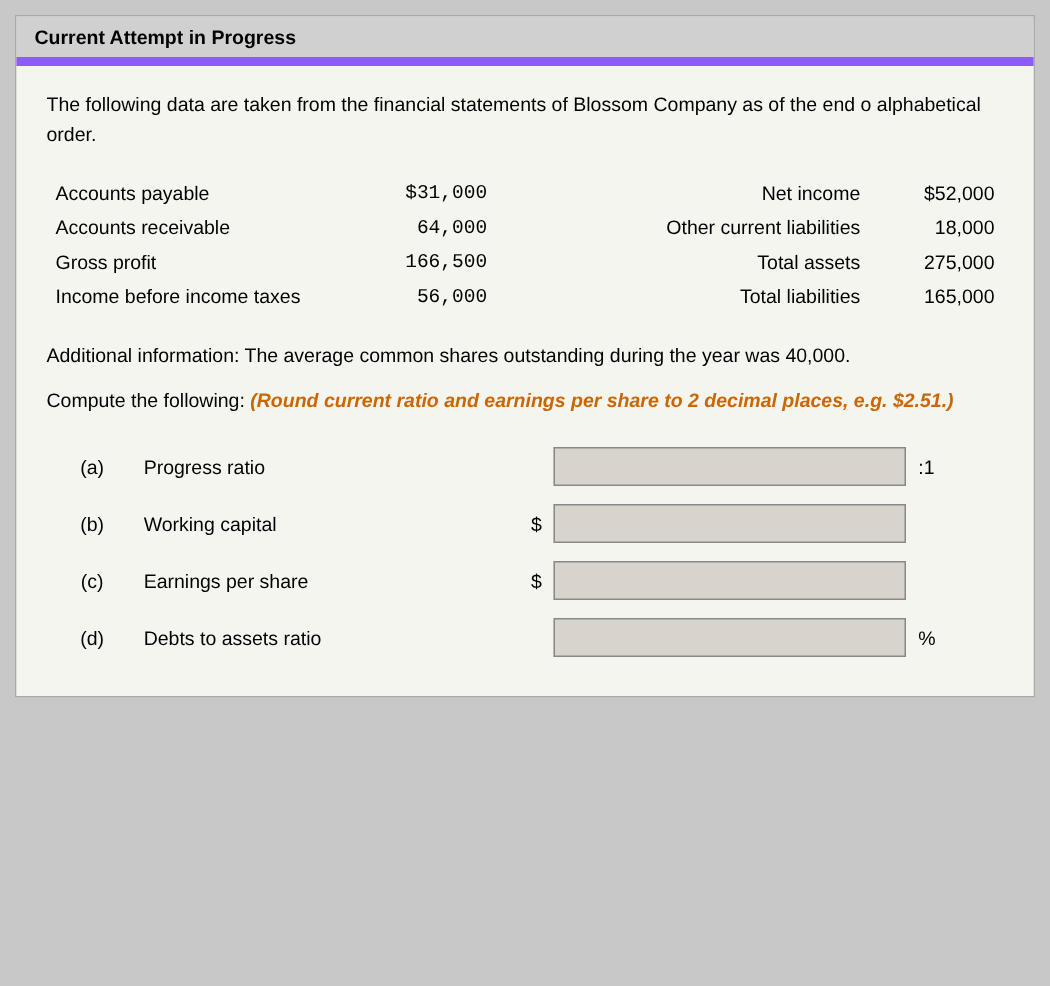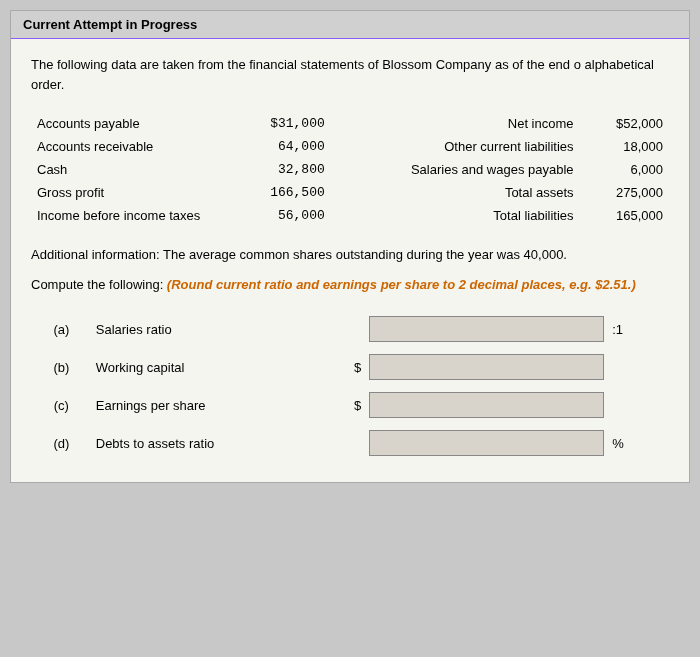--- a/index.html
+++ b/index.html
@@ -14,21 +14,21 @@
       padding: 10px;
     }
     .outer-container {
       background: #e8e8e8;
       border: 1px solid #aaa;
       width: 680px;
       padding: 0;
     }
     .header-bar {
       background: #d0d0d0;
-      border-bottom: 1px solid #8b5cf6;
+      border-bottom: 6px solid #8b5cf6;
       padding: 6px 12px;
       font-weight: bold;
       font-size: 13px;
     }
     .content {
       background: #f5f5f0;
       padding: 16px 20px 20px 20px;
     }
     .intro-text {
       font-size: 13px;
@@ -138,26 +138,20 @@
     <td class="label-col2">Net income</td>
     <td class="amount-col2">$52,000</td>
   </tr>
           <tr>
     <td class="label-col">Accounts receivable</td>
     <td class="amount-col">64,000</td>
     <td class="label-col2">Other current liabilities</td>
     <td class="amount-col2">18,000</td>
   </tr>
           <tr>
-    <td class="label-col">Cash</td>
-    <td class="amount-col">32,800</td>
-    <td class="label-col2">Salaries and wages payable</td>
-    <td class="amount-col2">6,000</td>
-  </tr>
-          <tr>
     <td class="label-col">Gross profit</td>
     <td class="amount-col">166,500</td>
     <td class="label-col2">Total assets</td>
     <td class="amount-col2">275,000</td>
   </tr>
           <tr>
     <td class="label-col">Income before income taxes</td>
     <td class="amount-col">56,000</td>
     <td class="label-col2">Total liabilities</td>
     <td class="amount-col2">165,000</td>
@@ -168,21 +162,21 @@
     <p class="additional-info">Additional information: The average common shares outstanding during the year was 40,000.</p>
 
     <p class="compute-text">
       <span>Compute the following: </span><span class="highlight">(Round current ratio and earnings per share to 2 decimal places, e.g. $2.51.)</span>
     </p>
 
     <table class="questions-table">
       <tbody id="questions-rows">
           <tr>
     <td class="q-letter">(a)</td>
-    <td class="q-label">Salaries ratio</td>
+    <td class="q-label">Progress ratio</td>
     <td class="q-prefix"></td>
     <td class="q-input">
       <input type="text" value="" style="">
     </td>
     <td class="q-suffix">:1</td>
   </tr>
           <tr>
     <td class="q-letter">(b)</td>
     <td class="q-label">Working capital</td>
     <td class="q-prefix">$</td>

